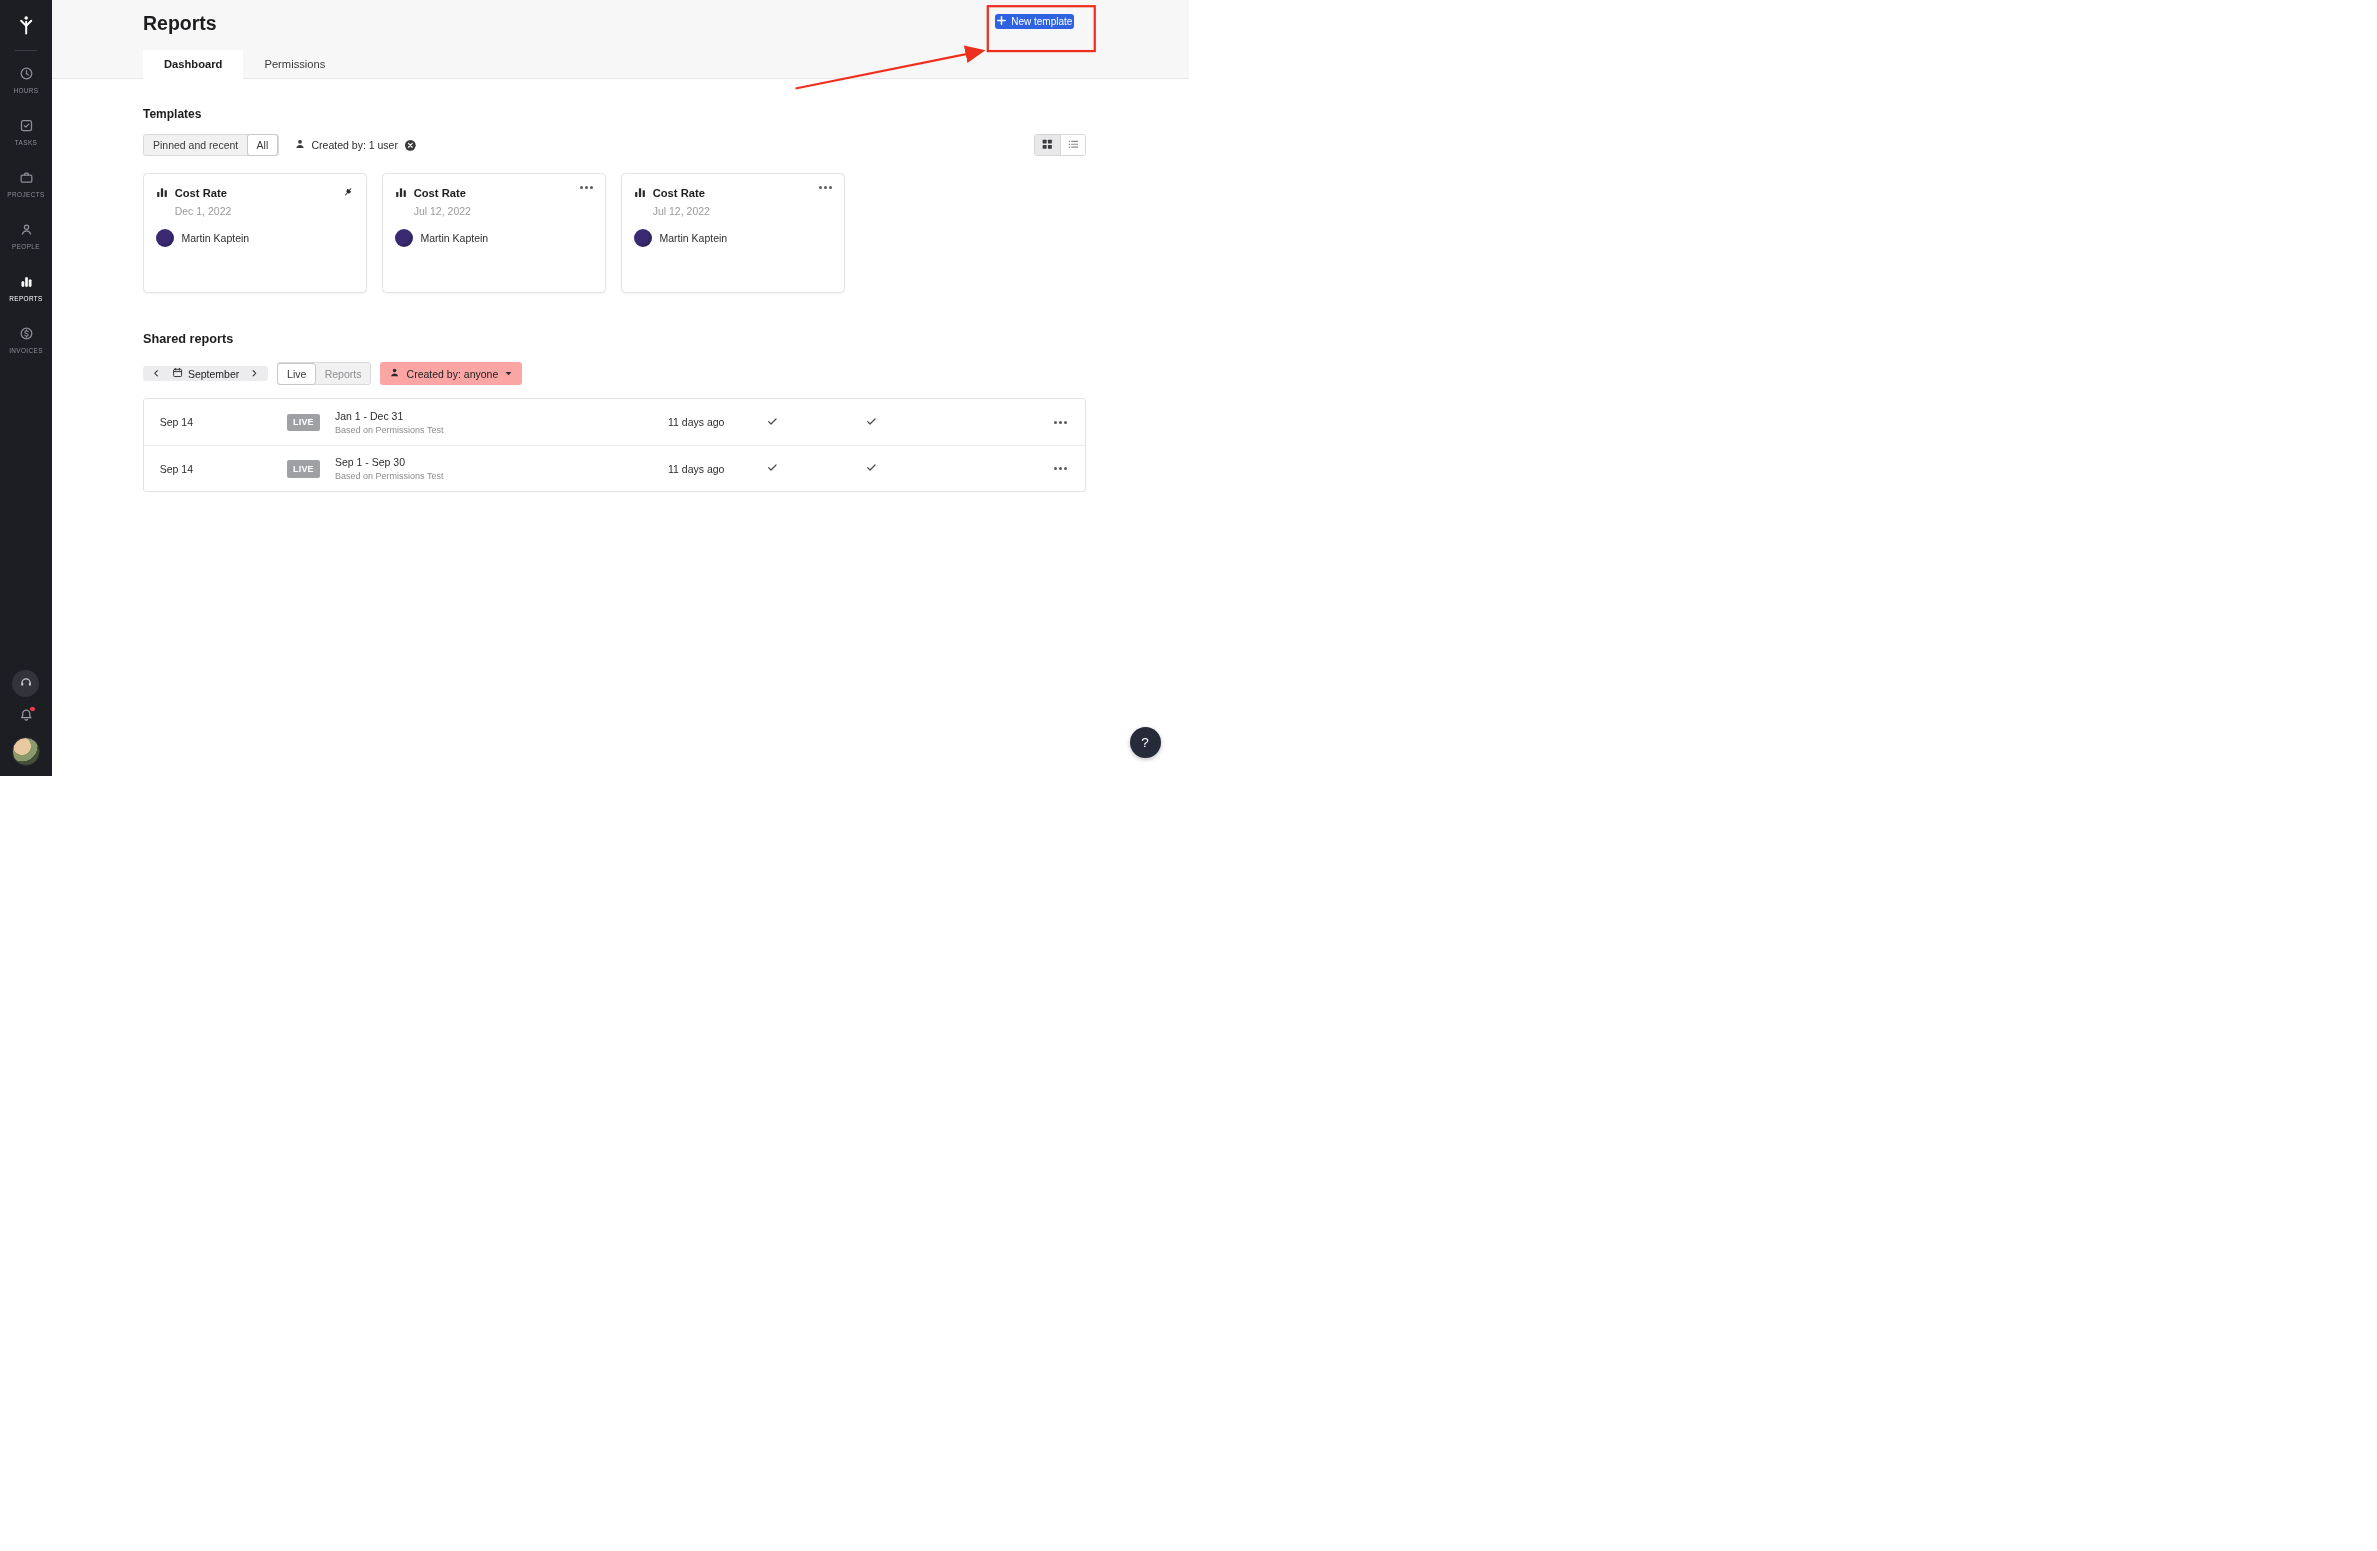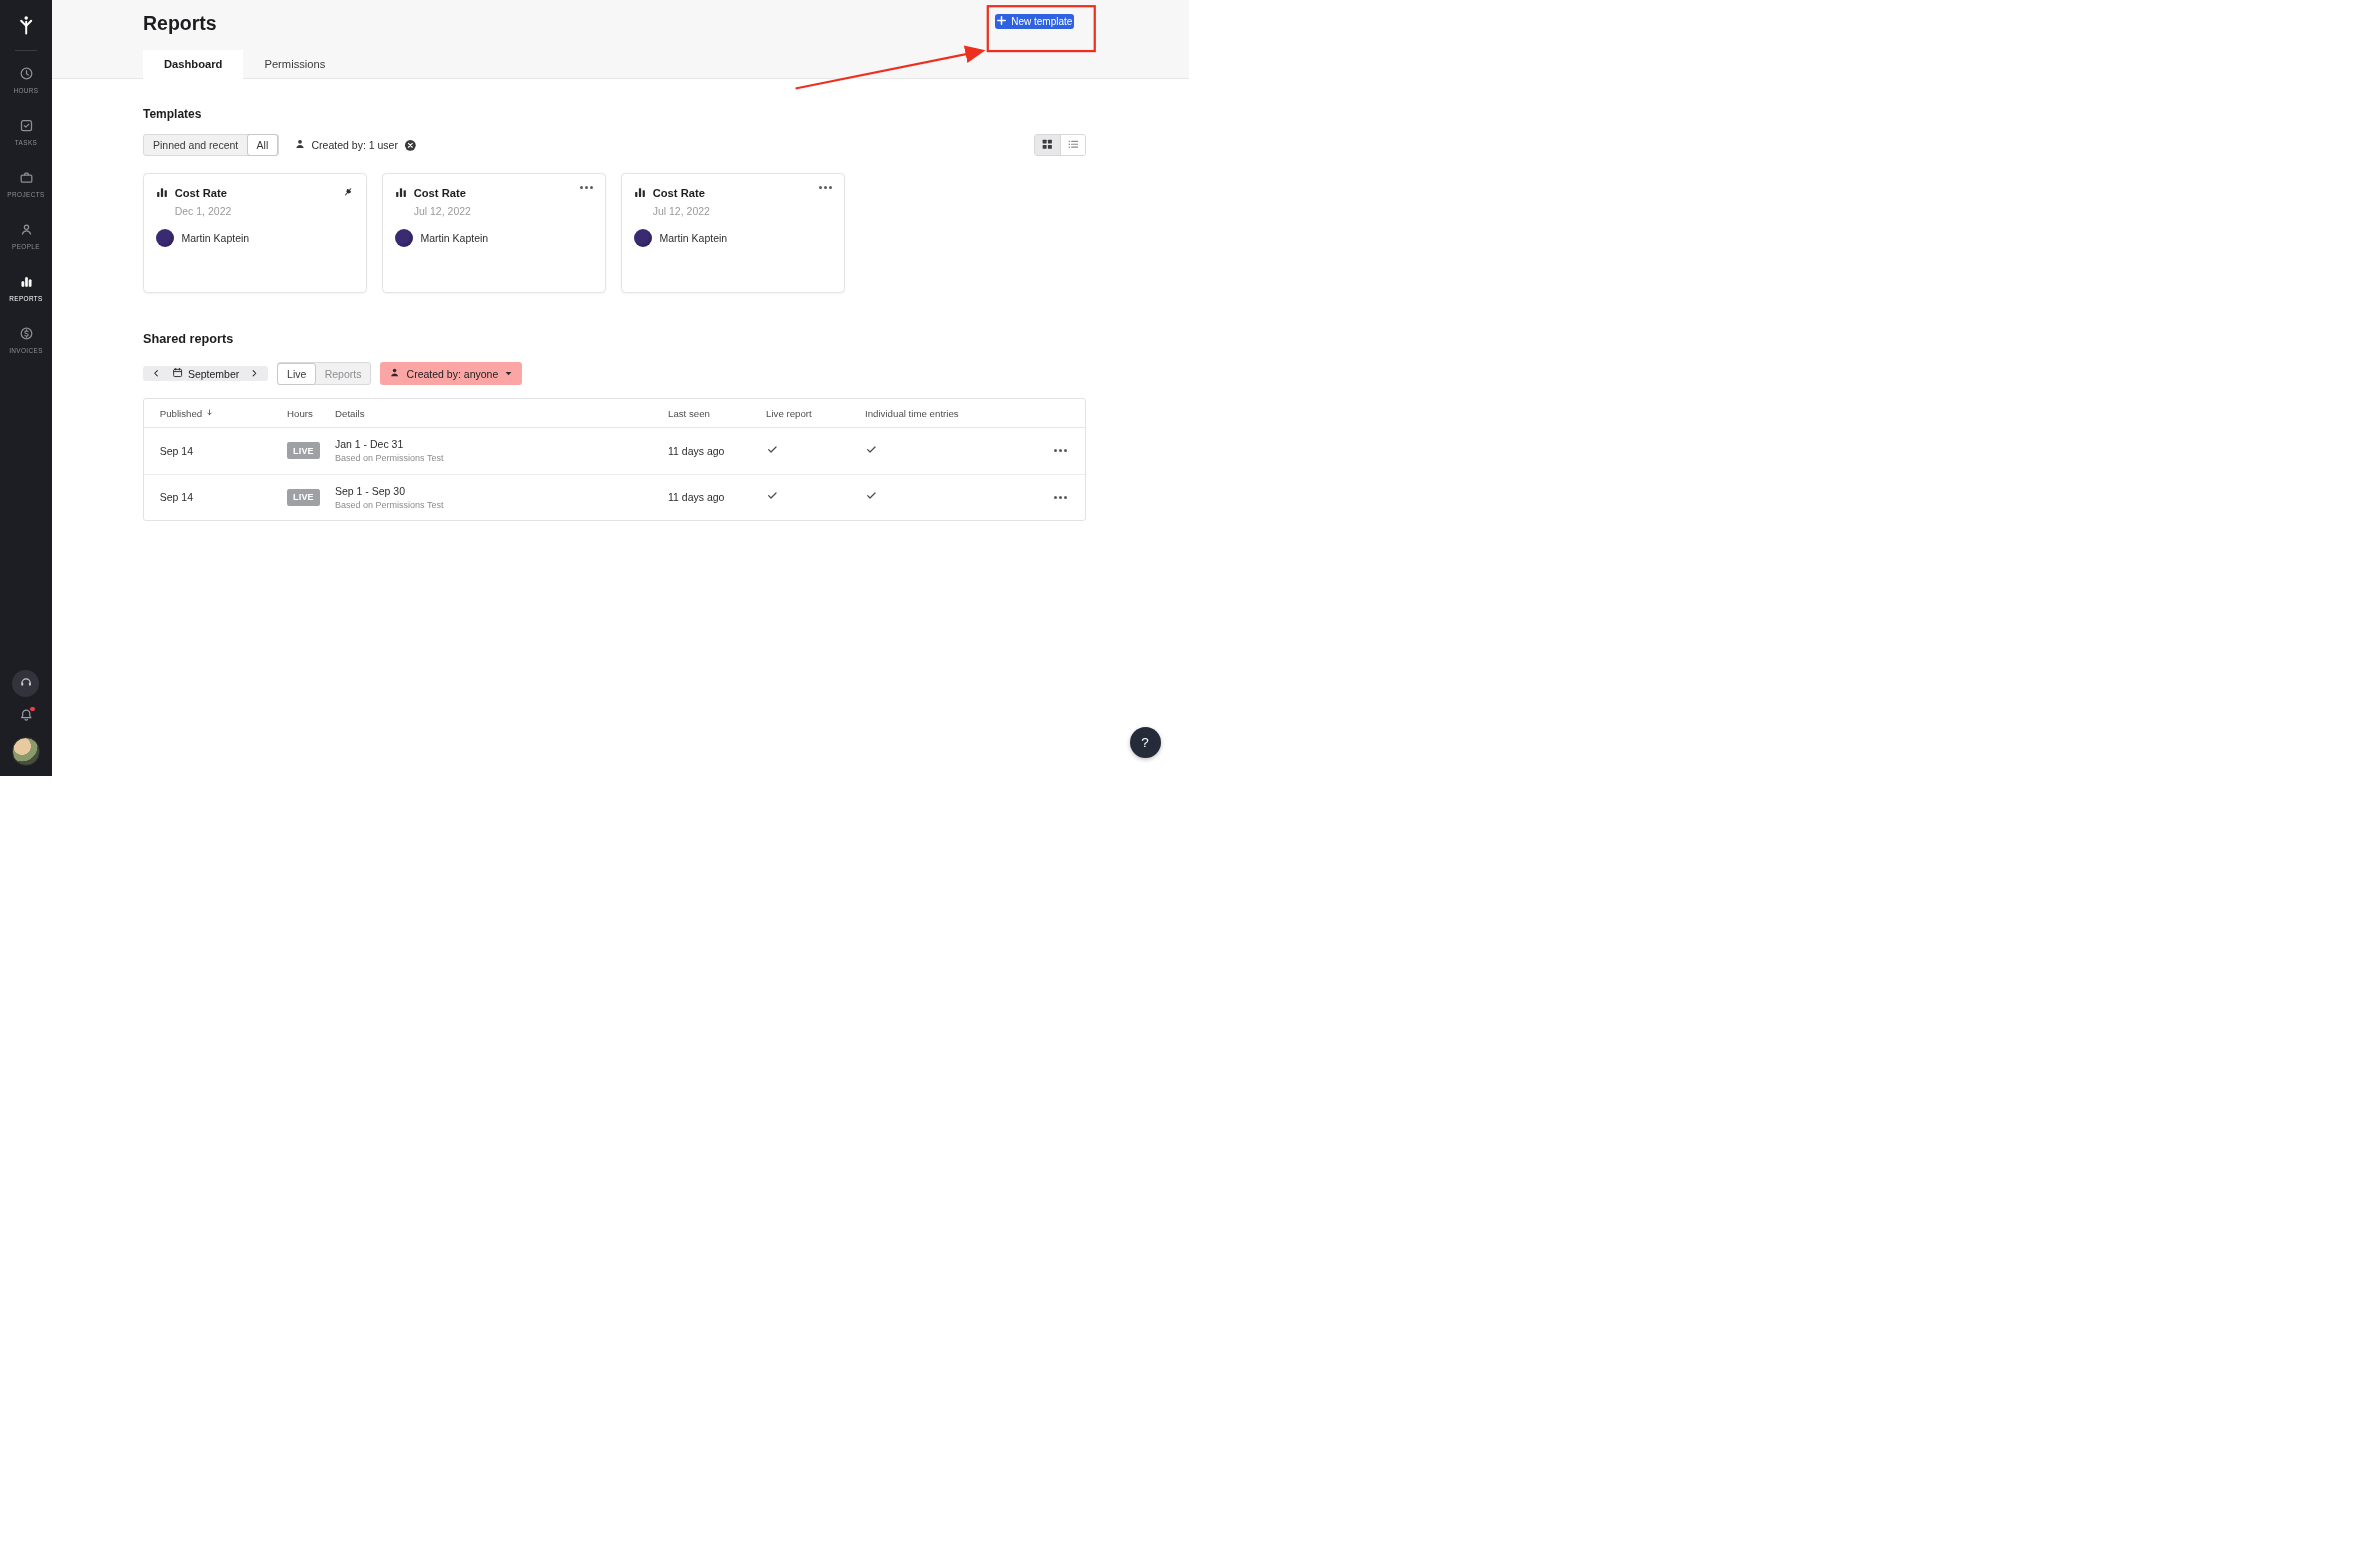--- a/index.html
+++ b/index.html
@@ -398,36 +398,20 @@
           <span class="label">Created by: anyone</span>
           <span>
             <svg width="9" height="9" viewBox="0 0 12 12" fill="#2b2b2b">
                 <path d="M2 4l4 4.2L10 4z"></path>
               </svg>
           </span>
         </div>
       </div>
 
       <div class="report-table">
-        <div class="t-row t-head">
-          <div class="th">
-            <span>Published</span>
-            <span>
-              <svg width="9" height="9" viewBox="0 0 24 24" fill="none" stroke="#4f4f52" stroke-width="2.2" stroke-linecap="round" stroke-linejoin="round">
-                  <path d="M12 5v13M12 18l-4.5-4.5M12 18l4.5-4.5"></path>
-                </svg>
-            </span>
-          </div>
-          <div class="th">Hours</div>
-          <div class="th">Details</div>
-          <div class="th">Last seen</div>
-          <div class="th">Live report</div>
-          <div class="th">Individual time entries</div>
-          <div class="th"></div>
-        </div>
 
         <div class="t-row t-body-row">
           <div class="cell first pub">Sep 14</div>
           <div class="cell"><span class="live-badge">LIVE</span></div>
           <div class="cell">
             <div class="details-title">Jan 1 - Dec 31</div>
             <div class="details-sub">Based on Permissions Test</div>
           </div>
           <div class="cell lastseen">11 days ago</div>
           <div class="cell">

